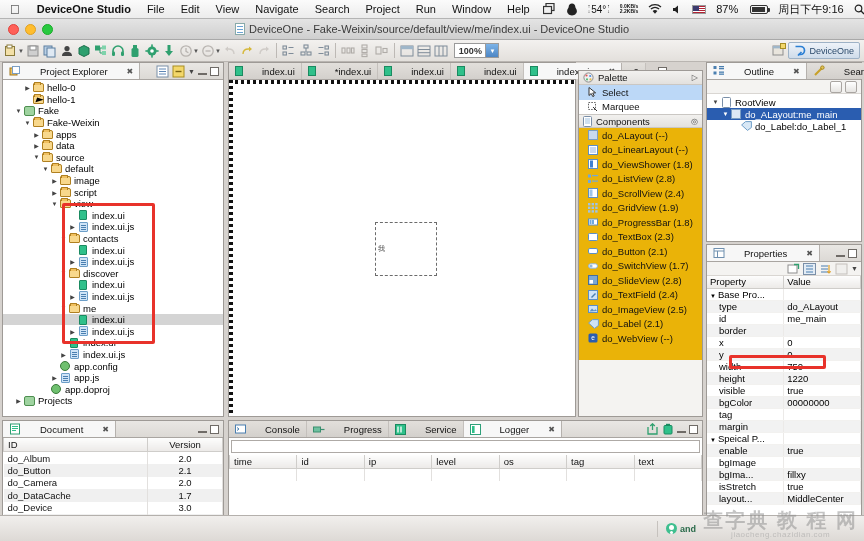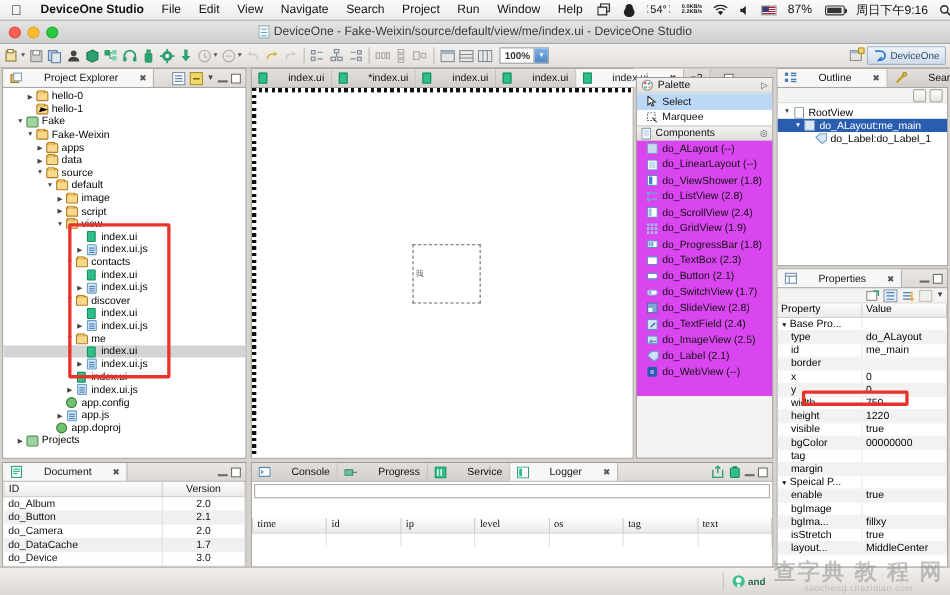--- a/index.html
+++ b/index.html
@@ -805,21 +805,21 @@
         </div>
       </div>
     <div class="secthead" style="border-top:1px solid #cac7c3;">
       <svg width="9" height="11" viewBox="0 0 9 11">
           <rect x="0.5" y="0.5" width="8" height="10" rx="1" fill="#fff" stroke="#7a8fa8"></rect>
           <rect x="2" y="2" width="5" height="6" fill="#cfe0f0"></rect>
         </svg>
       <span>Components</span>
       <span class="tri">◎</span>
     </div>
-    <div id="palette-components" style="background:#d946ef;overflow:hidden;height:232px;">
+    <div id="palette-components" style="background:#eab308;overflow:hidden;height:232px;">
         <div class="pitem">
           <span class="cicon"><svg width="10" height="10" viewBox="0 0 10 10">
               <rect x="0.5" y="0.5" width="9" height="9" fill="#c9d9ee" stroke="#7a9ec4"></rect>
             </svg></span>
           <span>do_ALayout (--)</span>
         </div>
         <div class="pitem">
           <span class="cicon"><svg width="10" height="10" viewBox="0 0 10 10">
               <rect x="0.5" y="0.5" width="9" height="9" fill="#fff" stroke="#5d8fc4"></rect>
               <rect x="2" y="2" width="6" height="6" fill="#c9d9ee"></rect>
@@ -1160,21 +1160,21 @@
           <svg width="12" height="12" viewBox="0 0 12 12">
             <rect x="2" y="2.5" width="8" height="8.5" rx="1" fill="#2fc08a" stroke="#1a8a60"></rect>
             <rect x="4" y="0.8" width="4" height="1.6" fill="#1a8a60"></rect>
           </svg>
           <span class="minbtn"></span>
           <span class="maxbtn"></span>
         </div>
       </div>
     <div class="pbody">
       <input id="logfilter" style="width: calc(100% - 4px); font-size: 9px; padding: 0px 3px;" value="">
-      <table class="gt" id="log-table" style="margin-top:18px;font-family:Liberation Serif, serif;">
+      <table class="gt" id="log-table" style="margin-top:2px;">
           <tbody>
             <tr>
               <th style="width:14.285714285714286%">time</th>
               <th style="width:14.285714285714286%">id</th>
               <th style="width:14.285714285714286%">ip</th>
               <th style="width:14.285714285714286%">level</th>
               <th style="width:14.285714285714286%">os</th>
               <th style="width:14.285714285714286%">tag</th>
               <th style="width:14.285714285714286%">text</th>
             </tr>

